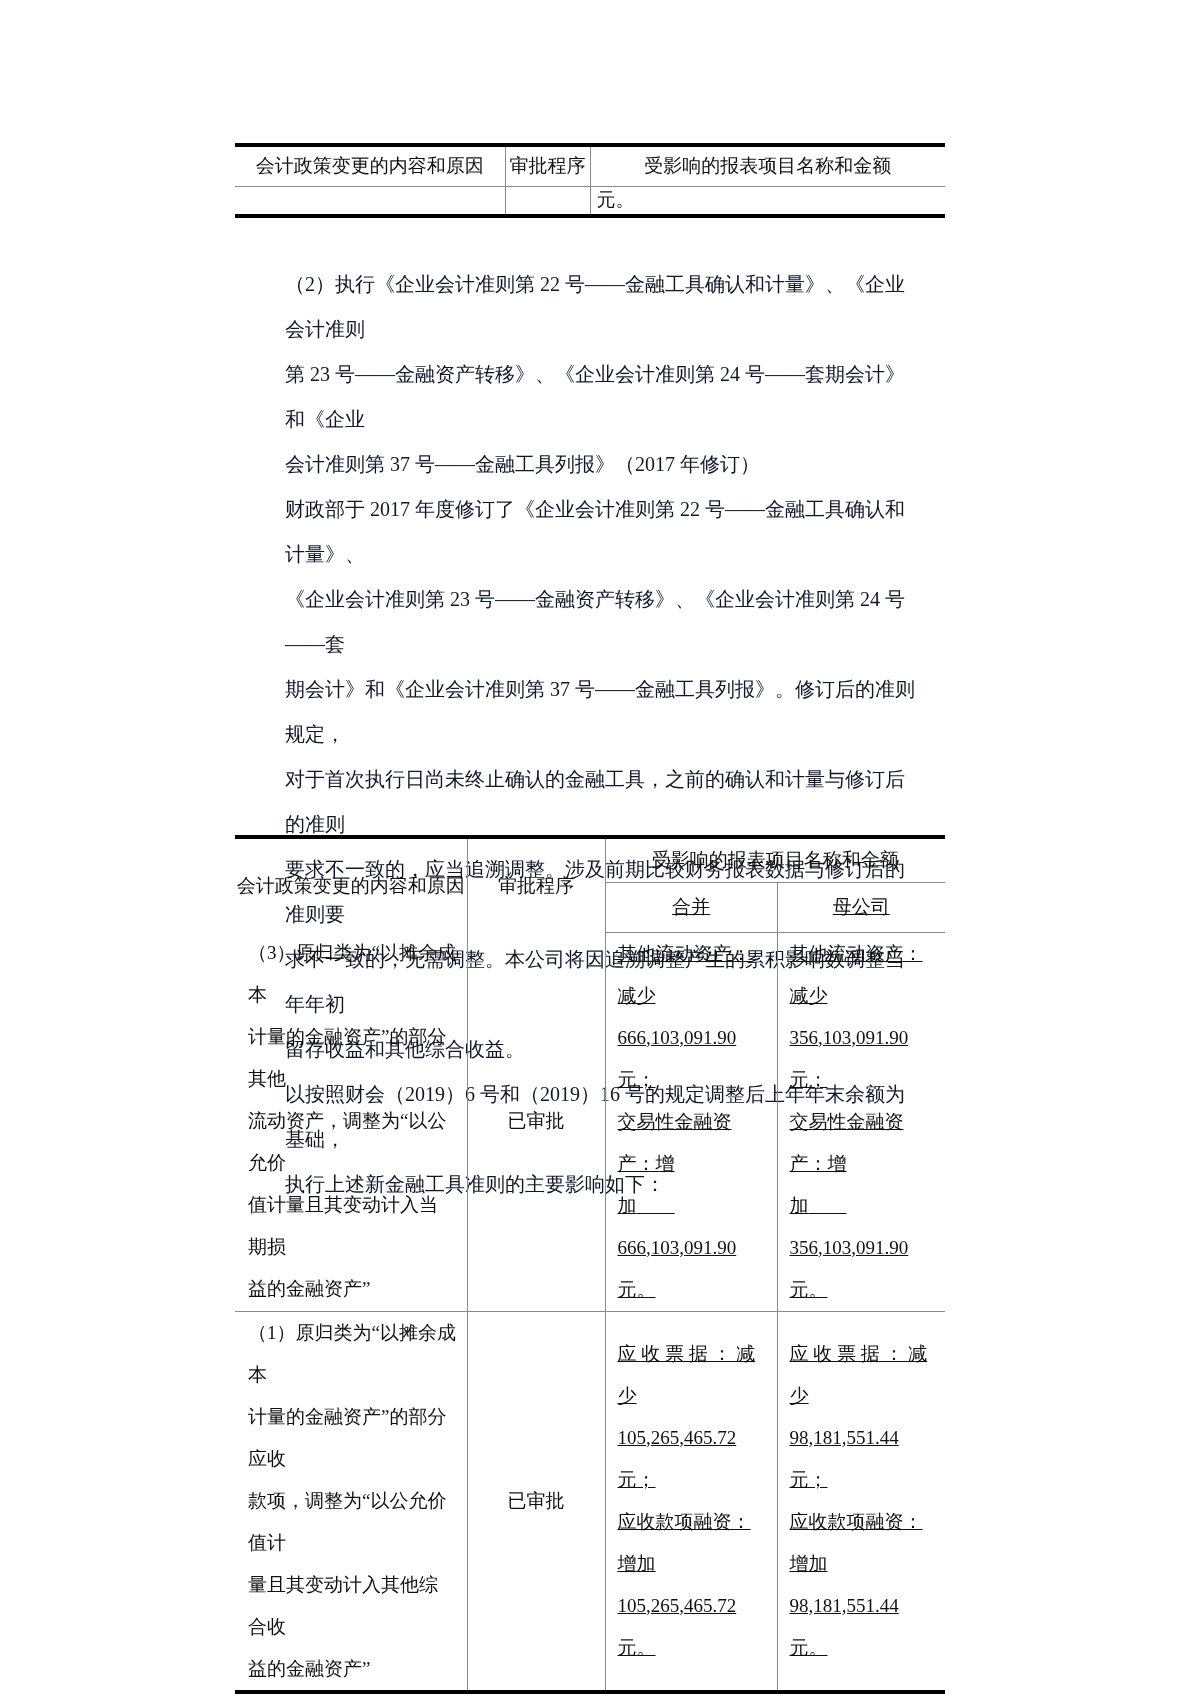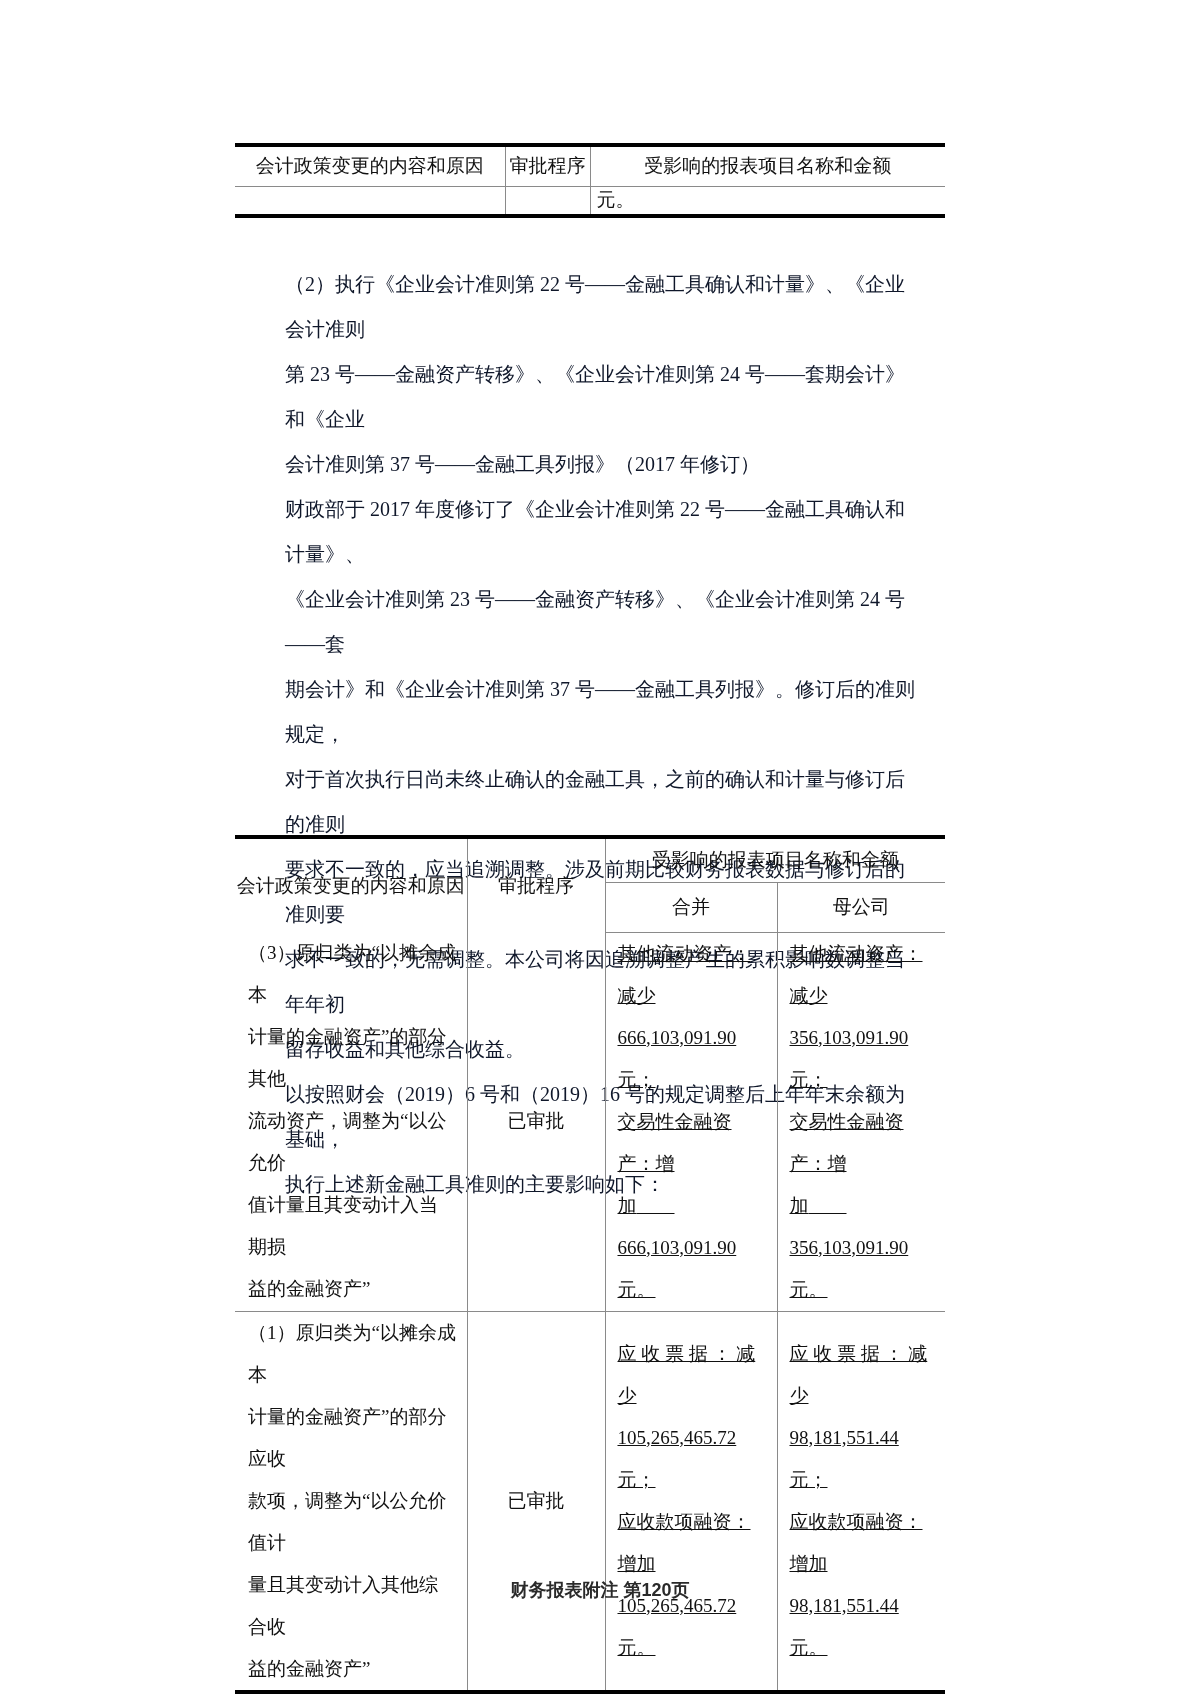--- a/index.html
+++ b/index.html
@@ -38,21 +38,21 @@
 
   
   #top-table { top:143px; }
   #top-table td { height:41px; }
   #top-table .row2 td { height:30px; font-size:19px; }
   #top-table .row2 .val { padding-left:6px; vertical-align:middle; }
 
   
   #main-table { top:835px; }
   #main-table .h1 td { height:45px; }
-  #main-table .h2 td { height:50px; }
+  #main-table .h2 td { height:50px;text-decoration:underline; }
   #main-table .datarow td { height:215px; }
   #main-table .cell-content { padding:0 10px 0 13px; }
   #main-table .cell-amount  { padding:0 8px 0 12px;text-decoration:underline; }
 
   
   .para {
     position:absolute;
     left:285px;
     width:636px;
     font-size:20px;
@@ -160,15 +160,14 @@
 105,265,465.72 元。</td>
       <td class="multiline cell-amount">应 收 票 据 ： 减 少
 98,181,551.44 元；
 应收款项融资：增加
 98,181,551.44 元。</td>
     </tr>
   </tbody>
     </table>
 
 
-  <div class="footer">财务报表附注 第120页</div>
 
 </div>
 
 </body></html>

